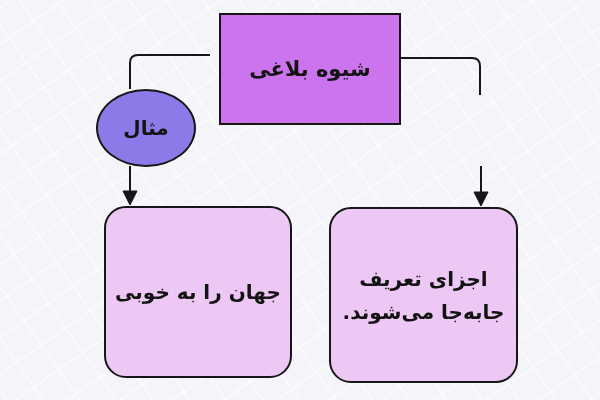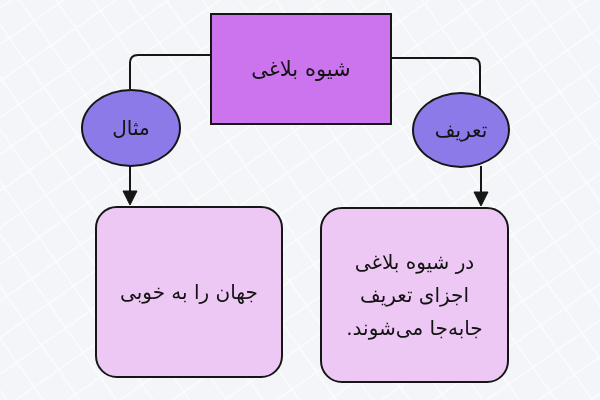--- a/index.html
+++ b/index.html
@@ -29,34 +29,35 @@
     pointer-events:none;
   }
   svg.connectors{position:absolute;inset:0;pointer-events:none;}
   svg.connectors path.link{fill:none;stroke:var(--stroke);stroke-width:2;}
   svg.connectors polygon.head{fill:var(--stroke);stroke:var(--stroke);stroke-width:1;}
   .node{
     position:absolute;
     display:flex;align-items:center;justify-content:center;
     text-align:center;
     border:2px solid var(--stroke);
-    font-weight:400;
+    font-weight:700;
+    margin-left:9px;
   }
   .node-root{
     left:210px;top:13px;width:182px;height:112px;
     background:var(--node-root-fill);
     font-size:21px;
   }
   .node-oval{
     background:var(--node-oval-fill);
     border-radius:50%;
     border-width:2.5px;
     font-size:20px;
   }
-  .node-oval.left{left:81px;top:89px;width:100px;height:78px;}
+  .node-oval.left{left:87px;top:89px;width:100px;height:78px;}
   .node-oval.right{left:412px;top:92px;width:98px;height:76px;}
   .node-leaf{
     background:var(--node-leaf-fill);
     border-radius:22px;
     border-width:2.5px;
     flex-direction:column;
     font-size:20px;
   }
   .node-leaf.left{left:95px;top:206px;width:188px;height:172px;row-gap:26px;}
   .node-leaf.right{left:320px;top:207px;width:189px;height:176px;row-gap:9px;}
@@ -83,27 +84,23 @@
   </svg>
 
   <div class="node node-root">
     <span>شیوه بلاغی</span>
   </div>
 
   <div class="node node-oval left">
     <span>مثال</span>
   </div>
 
-  <div class="node node-oval right">
-    <span>تعریف</span>
-  </div>
 
   <div class="node node-leaf left">
     <span class="leaf-line">جهان را به خوبی</span>
   </div>
 
   <div class="node node-leaf right">
-    <span class="leaf-line">در شیوه بلاغی</span>
     <span class="leaf-line">اجزای تعریف</span>
     <span class="leaf-line">جابه‌جا می‌شوند.</span>
   </div>
 
 </div>
 
 </body></html>

